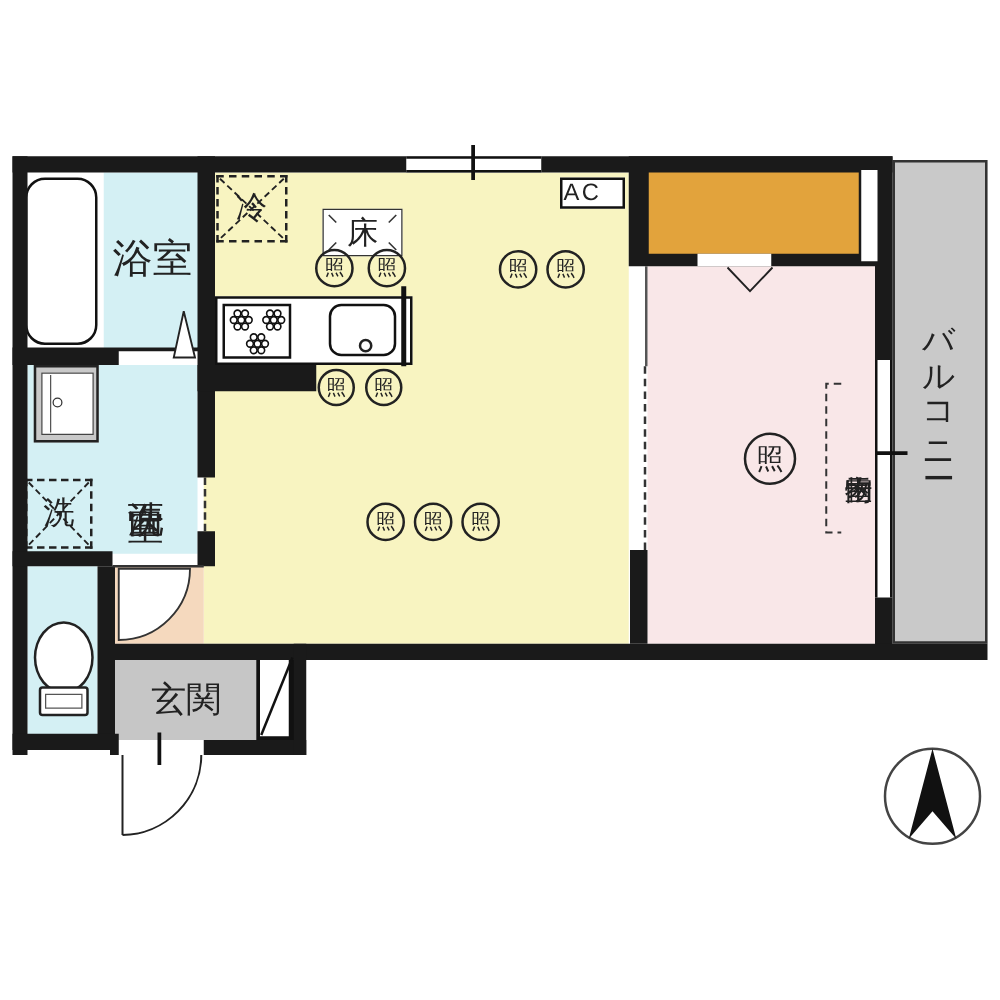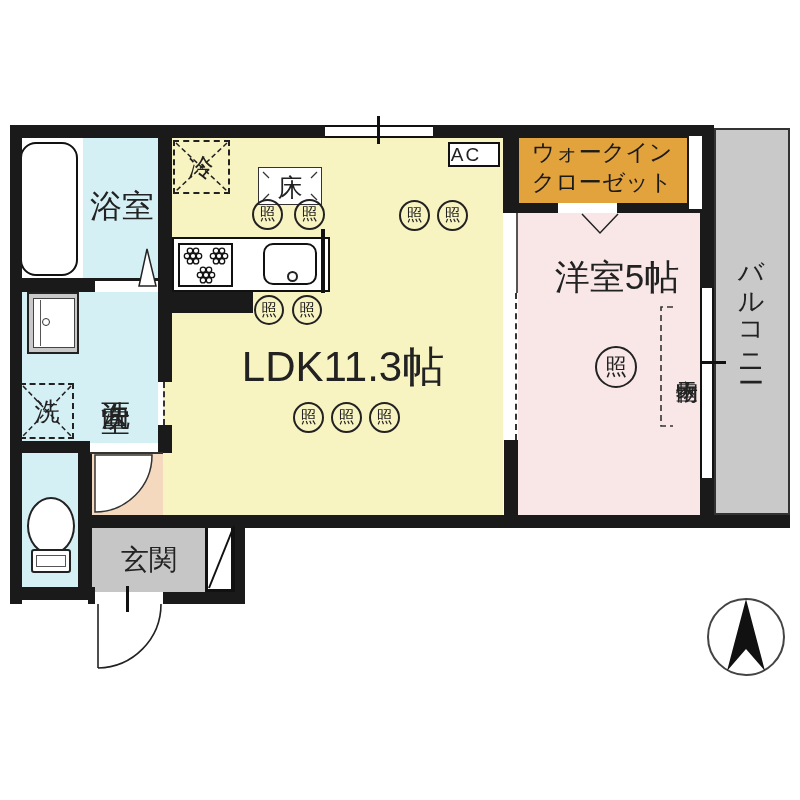--- a/index.html
+++ b/index.html
@@ -182,23 +182,17 @@
       <span>照</span>
     </div>
 
   <div class="txt" style="left:122px;top:207px;font-size:32px;">浴室</div>
   <div class="vtxt" style="left:116px;top:381px;font-size:29px;">洗面室</div>
   <div class="txt" style="left:47px;top:411px;font-size:25px;">洗</div>
   <div class="txt" style="left:201px;top:167px;font-size:25px;">冷</div>
   <div class="txt" style="left:290px;top:187px;font-size:25px;">床</div>
   <div class="abs" style="left:448px;top:142px;width:52px;height:25px;background:#fff;border:2px solid #111;box-sizing:border-box;"></div>
   <div class="txt" style="left:466px;top:155px;font-size:19px;letter-spacing:2px;">AC</div>
-  <div class="txt" style="left:343px;top:367px;font-size:42px;">LDK11.3帖</div>
-  <div class="txt" style="left:602px;top:168px;font-size:23px;color:#1a1a1a;">
-    <div>ウォークイン</div>
-    <div>クローゼット</div>
-  </div>
-  <div class="txt" style="left:617px;top:277px;font-size:35px;">洋室5帖</div>
   <div class="vtxt" style="left:687px;top:364px;font-size:22px;letter-spacing:1px;">室内物干</div>
   <div class="vtxt" style="left:752px;top:307px;font-size:26px;">バルコニー</div>
   <div class="txt" style="left:149px;top:560px;font-size:28px;">玄関</div>
 
 </div>
 
 </body></html>

